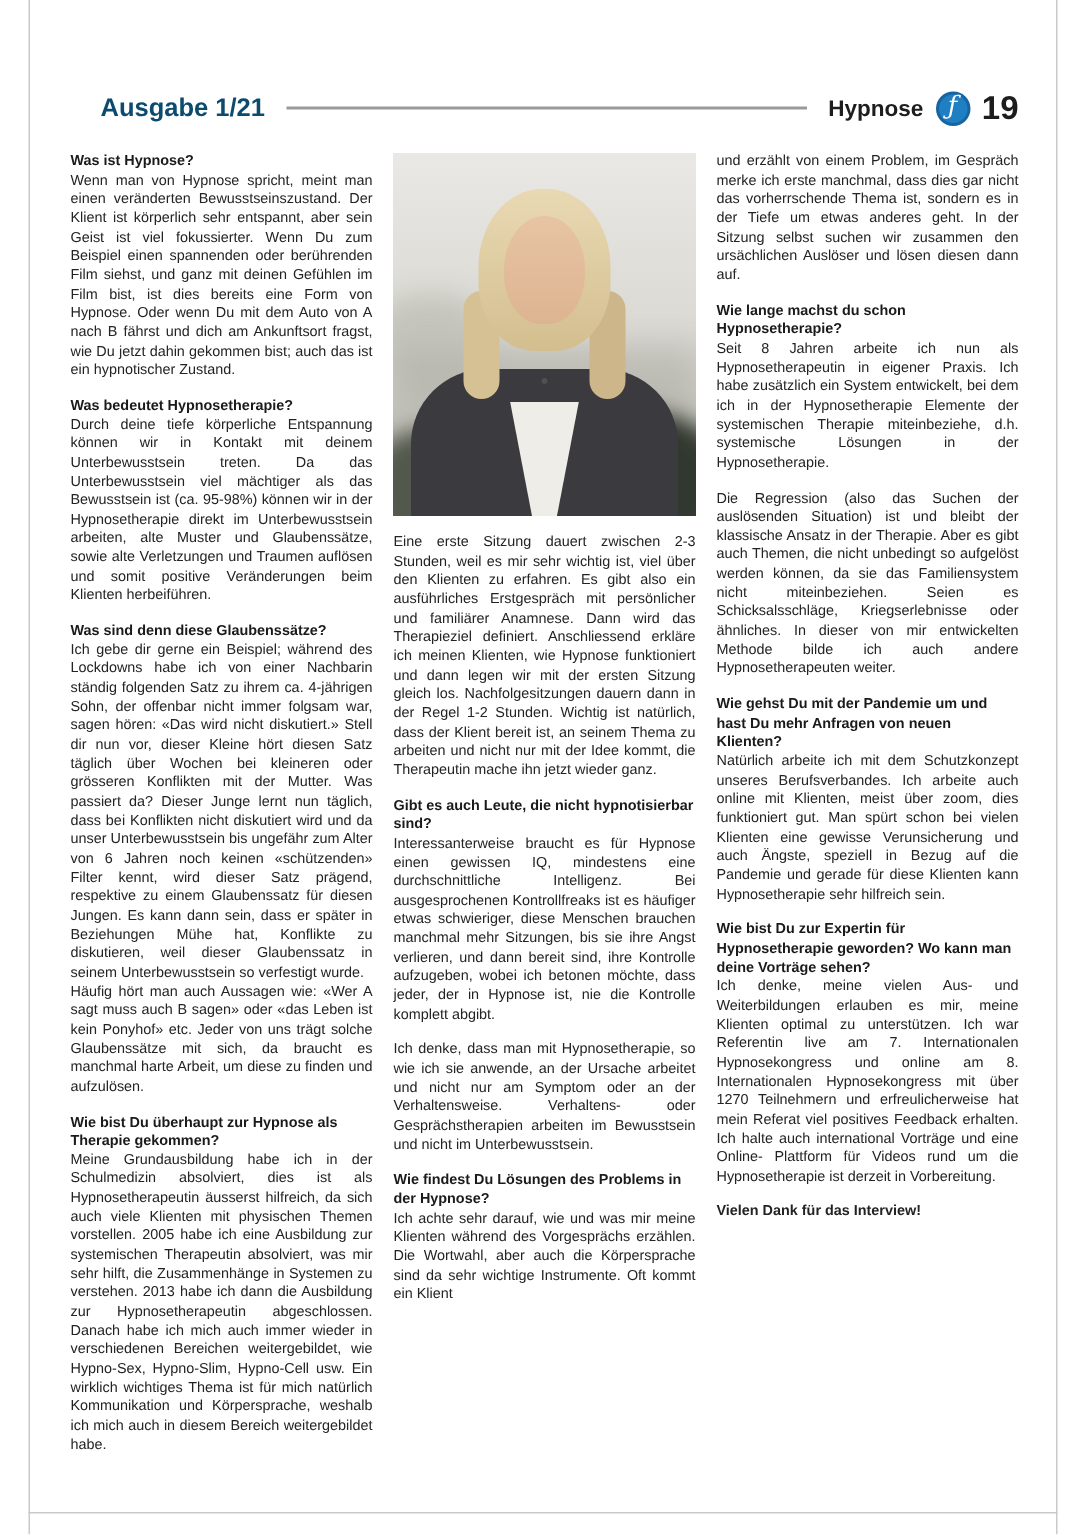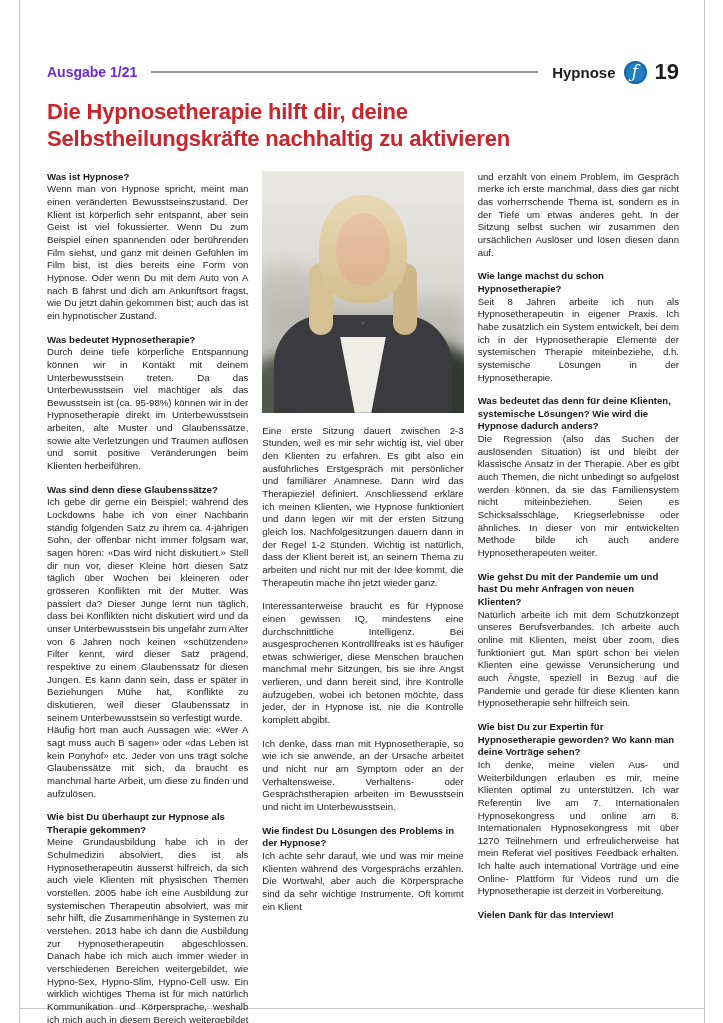--- a/index.html
+++ b/index.html
@@ -7,21 +7,21 @@
         font-family:"Liberation Sans",sans-serif;color:#232323;}
   
   .edge-v{position:absolute;top:0;bottom:0;width:1px;background:#c9c9c9;}
   .edge-left{left:19px;} .edge-right{right:18px;}
   .edge-bottom{position:absolute;left:19px;right:18px;bottom:14px;height:1px;background:#c9c9c9;}
 
   .content{position:absolute;left:47px;right:44px;top:60px;}
 
   
   .hdr{display:flex;align-items:center;height:24px;}
-  .hdr .issue{font-size:14px;font-weight:bold;white-space:nowrap;color:#6d28d9;}
+  .hdr .issue{font-size:17px;font-weight:bold;white-space:nowrap;color:#0c4a6e;margin-left:20px;}
   .hdr .rule{flex:1;height:2px;background:#9a9a9a;margin:0 14px;}
   .hdr .section{font-size:15px;font-weight:bold;color:#1d1d1f;margin-right:8px;}
   .logo-circle{width:23px;height:23px;border-radius:50%;background:#1f7fc2;border:2px solid #1565a2;
         display:flex;align-items:center;justify-content:center;margin-right:8px;box-sizing:border-box;}
   .logo-circle span{color:#fff;font-family:"DejaVu Serif",serif;font-style:italic;font-size:17px;line-height:1;
         transform:translateY(-1px);}
   .hdr .pgno{font-size:22px;font-weight:bold;color:#1d1d1f;}
 
   
   h1.title{margin:17px 0 0 0;font-size:38px;line-height:1.12;font-weight:600;color:#1d1d1f;letter-spacing:-0.5px;}
@@ -70,24 +70,20 @@
     <div class="hdr">
       <span class="issue">Ausgabe 1/21</span>
       <span class="rule"></span>
       <span class="section">Hypnose</span>
       <span class="logo-circle">
           <span>ƒ</span>
         </span>
       <span class="pgno">19</span>
     </div>
 
-    <h2 class="subtitle">
-      <span>Die Hypnosetherapie hilft dir, deine</span><br>
-      <span>Selbstheilungskräfte nachhaltig zu aktivieren</span>
-    </h2>
 
     <div class="cols">
 
       <div class="col">
         <div class="block">
           <p class="q">Was ist Hypnose?</p>
           <p class="a">Wenn man von Hypnose spricht, meint man einen veränderten Bewusstseinszustand. Der Klient ist körperlich sehr entspannt, aber sein Geist ist viel fokussierter. Wenn Du zum Beispiel einen spannenden oder berührenden Film siehst, und ganz mit deinen Gefühlen im Film bist, ist dies bereits eine Form von Hypnose. Oder wenn Du mit dem Auto von A nach B fährst und dich am Ankunftsort fragst, wie Du jetzt dahin gekommen bist; auch das ist ein hypnotischer Zustand.</p>
         </div>
         <div class="block">
           <p class="q">Was bedeutet Hypnosetherapie?</p>
@@ -116,41 +112,41 @@
           <div class="ph-strand-l"></div>
           <div class="ph-strand-r"></div>
           <div class="ph-hair"></div>
           <div class="ph-face"></div>
           <div class="ph-pendant"></div>
         </div>
         <div class="block">
           <p class="a">Eine erste Sitzung dauert zwischen 2-3 Stunden, weil es mir sehr wichtig ist, viel über den Klienten zu erfahren. Es gibt also ein ausführliches Erstgespräch mit persönlicher und familiärer Anamnese. Dann wird das Therapieziel definiert. Anschliessend erkläre ich meinen Klienten, wie Hypnose funktioniert und dann legen wir mit der ersten Sitzung gleich los. Nachfolgesitzungen dauern dann in der Regel 1-2 Stunden. Wichtig ist natürlich, dass der Klient bereit ist, an seinem Thema zu arbeiten und nicht nur mit der Idee kommt, die Therapeutin mache ihn jetzt wieder ganz.</p>
         </div>
         <div class="block">
+          <p class="q">Gibt es auch Leute, die nicht hypnotisierbar sind?</p>
           <p class="a">Interessanterweise braucht es für Hypnose einen gewissen IQ, mindestens eine durchschnittliche Intelligenz. Bei ausgesprochenen Kontrollfreaks ist es häufiger etwas schwieriger, diese Menschen brauchen manchmal mehr Sitzungen, bis sie ihre Angst verlieren, und dann bereit sind, ihre Kontrolle aufzugeben, wobei ich betonen möchte, dass jeder, der in Hypnose ist, nie die Kontrolle komplett abgibt.</p>
         </div>
         <div class="block">
           <p class="a">Ich denke, dass man mit Hypnosetherapie, so wie ich sie anwende, an der Ursache arbeitet und nicht nur am Symptom oder an der Verhaltensweise. Verhaltens- oder Gesprächstherapien arbeiten im Bewusstsein und nicht im Unterbewusstsein.</p>
         </div>
         <div class="block">
           <p class="q">Wie findest Du Lösungen des Problems in der Hypnose?</p>
           <p class="a">Ich achte sehr darauf, wie und was mir meine Klienten während des Vorgesprächs erzählen. Die Wortwahl, aber auch die Körpersprache sind da sehr wichtige Instrumente. Oft kommt ein Klient</p>
         </div>
       </div>
 
       <div class="col">
         <div class="block">
           <p class="a">und erzählt von einem Problem, im Gespräch merke ich erste manchmal, dass dies gar nicht das vorherrschende Thema ist, sondern es in der Tiefe um etwas anderes geht. In der Sitzung selbst suchen wir zusammen den ursächlichen Auslöser und lösen diesen dann auf.</p>
         </div>
         <div class="block">
           <p class="q">Wie lange machst du schon Hypnosetherapie?</p>
           <p class="a">Seit 8 Jahren arbeite ich nun als Hypnosetherapeutin in eigener Praxis. Ich habe zusätzlich ein System entwickelt, bei dem ich in der Hypnosetherapie Elemente der systemischen Therapie miteinbeziehe, d.h. systemische Lösungen in der Hypnosetherapie.</p>
         </div>
         <div class="block">
-          <p class="q">Was bedeutet das denn für deine Klienten, systemische Lösungen? Wie wird die Hypnose dadurch anders?</p>
           <p class="a">Die Regression (also das Suchen der auslösenden Situation) ist und bleibt der klassische Ansatz in der Therapie. Aber es gibt auch Themen, die nicht unbedingt so aufgelöst werden können, da sie das Familiensystem nicht miteinbeziehen. Seien es Schicksalsschläge, Kriegserlebnisse oder ähnliches. In dieser von mir entwickelten Methode bilde ich auch andere Hypnosetherapeuten weiter.</p>
         </div>
         <div class="block">
           <p class="q">Wie gehst Du mit der Pandemie um und hast Du mehr Anfragen von neuen Klienten?</p>
           <p class="a">Natürlich arbeite ich mit dem Schutzkonzept unseres Berufsverbandes. Ich arbeite auch online mit Klienten, meist über zoom, dies funktioniert gut. Man spürt schon bei vielen Klienten eine gewisse Verunsicherung und auch Ängste, speziell in Bezug auf die Pandemie und gerade für diese Klienten kann Hypnosetherapie sehr hilfreich sein.</p>
         </div>
         <div class="block">
           <p class="q">Wie bist Du zur Expertin für Hypnosetherapie geworden? Wo kann man deine Vorträge sehen?</p>
           <p class="a">Ich denke, meine vielen Aus- und Weiterbildungen erlauben es mir, meine Klienten optimal zu unterstützen. Ich war Referentin live am 7. Internationalen Hypnosekongress und online am 8. Internationalen Hypnosekongress mit über 1270 Teilnehmern und erfreulicherweise hat mein Referat viel positives Feedback erhalten. Ich halte auch international Vorträge und eine Online- Plattform für Videos rund um die Hypnosetherapie ist derzeit in Vorbereitung.</p>
         </div>

